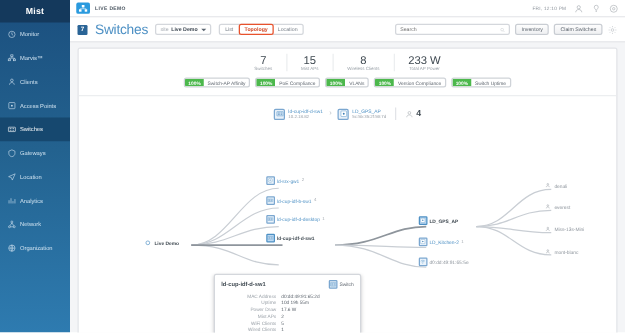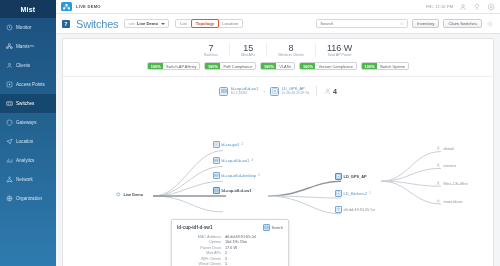--- a/index.html
+++ b/index.html
@@ -395,21 +395,21 @@
             </div>
             <div class="stat">
               <div class="v">15</div>
               <div class="l">Mist APs</div>
             </div>
             <div class="stat">
               <div class="v">8</div>
               <div class="l">Wireless Clients</div>
             </div>
             <div class="stat">
-              <div class="v">116 W</div>
+              <div class="v">233 W</div>
               <div class="l">Total AP Power</div>
             </div>
           </div>
         <div class="badges-row" id="badges-row">
             <div class="badge">
               <span class="pct">100%</span>
               <span class="nm">Switch-AP Affinity</span>
             </div>
             <div class="badge">
               <span class="pct">100%</span>

